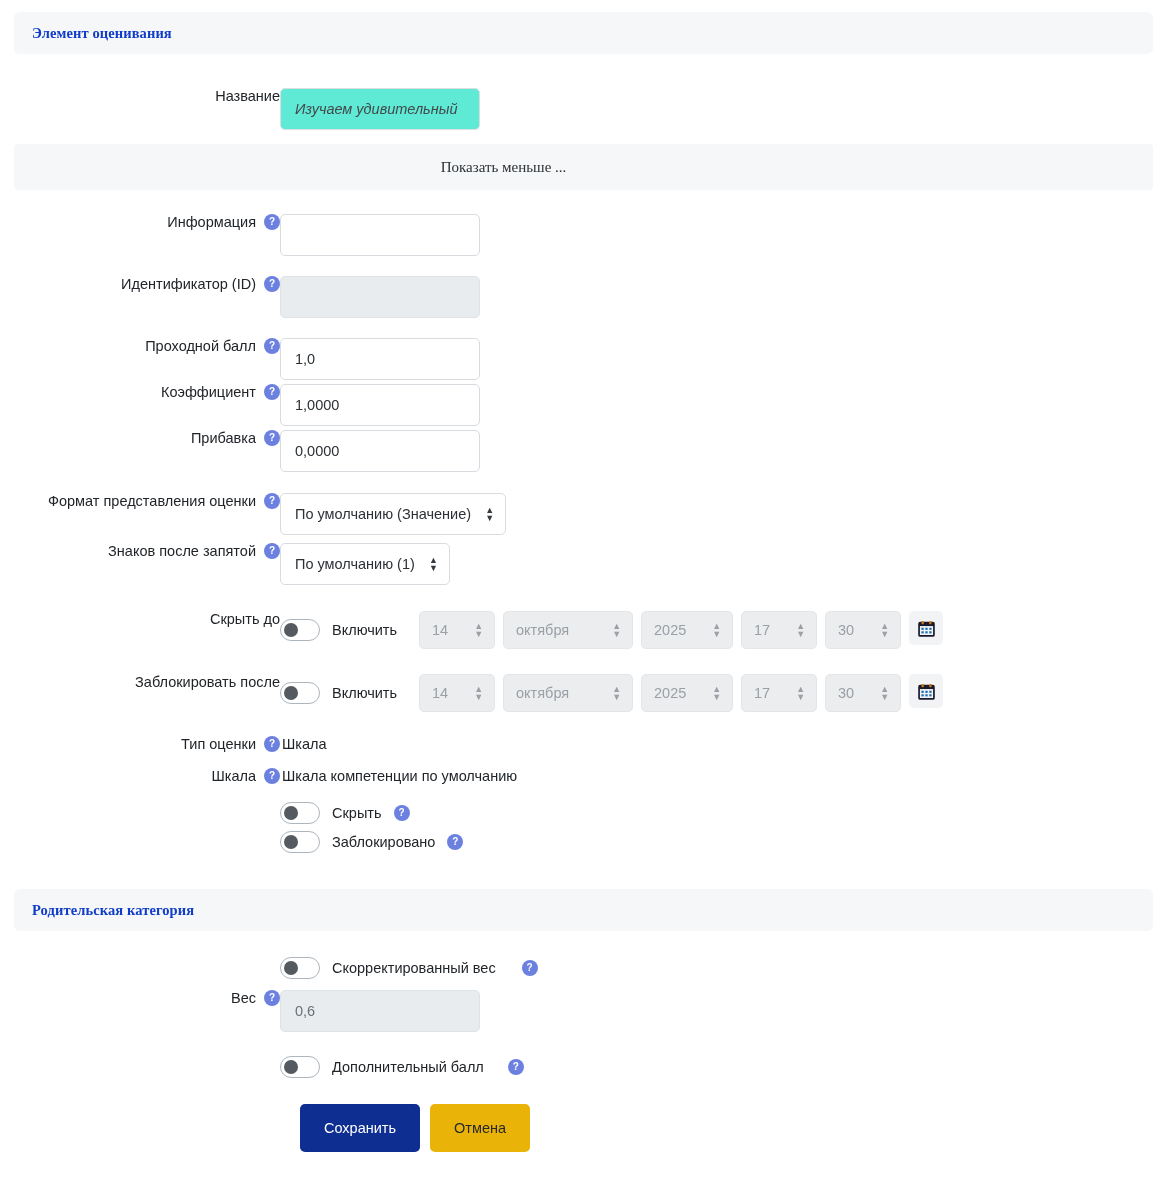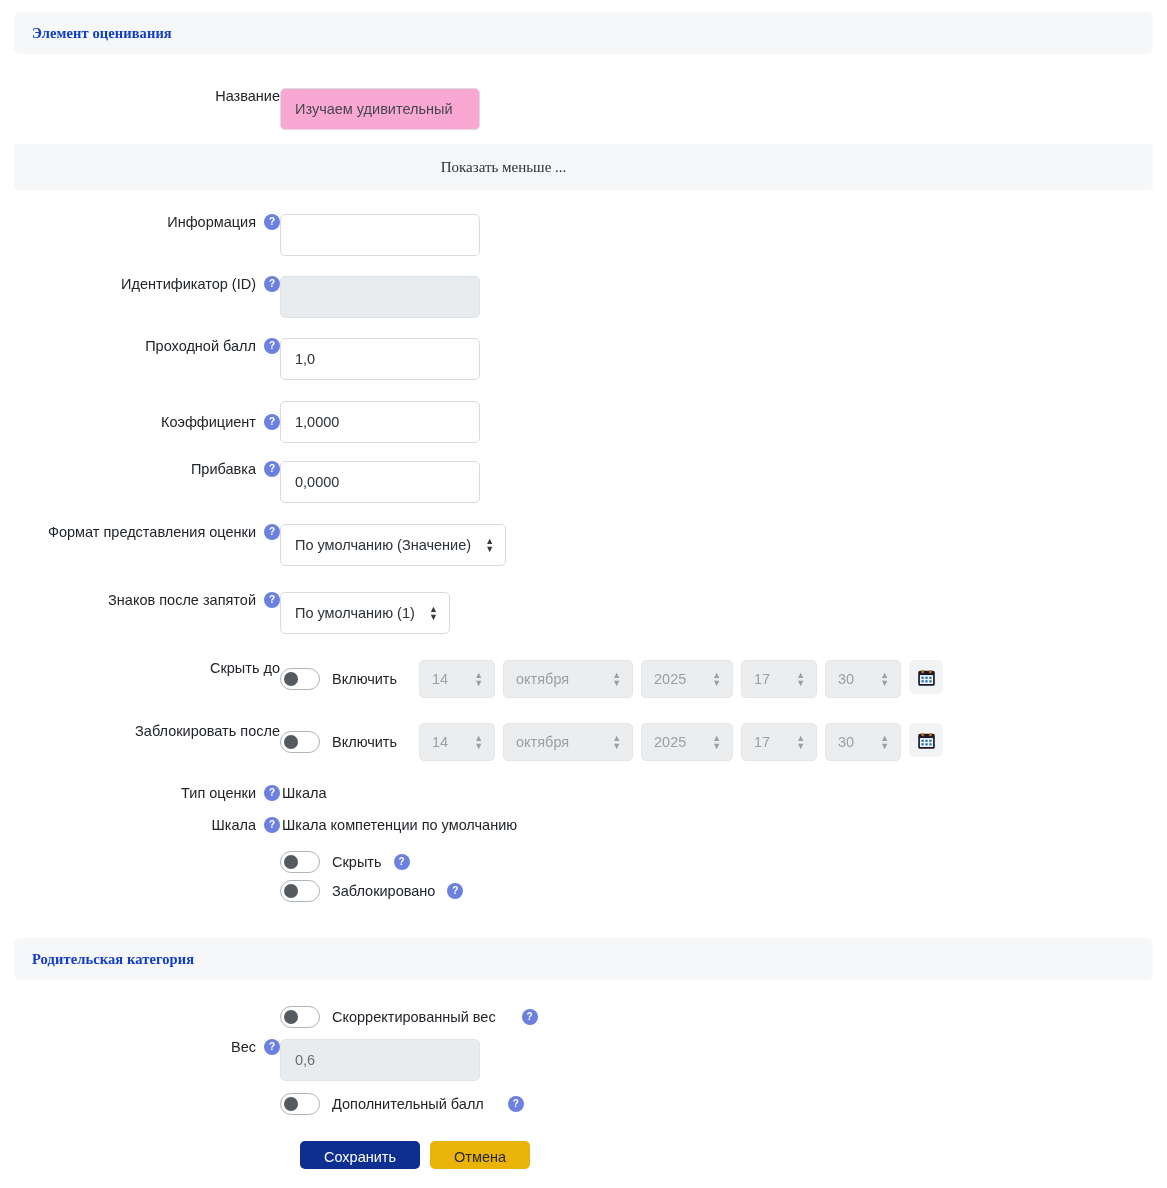--- a/index.html
+++ b/index.html
@@ -101,24 +101,25 @@
     display: flex;
     align-items: center;
     font-family: inherit;
   }
   .input.disabled {
     background: #e9ecef;
     border-color: #dfe3e6;
     color: #6a7076;
   }
   .input.namebox {
-    background: #f9a8d4;
+    background: #5eead4;
     border: 1px solid #dcdedf;
     color: #44484c;
     width: 200px;
+    font-style: italic;
   }
 
   
   .sel {
     height: 42px;
     border: 1px solid #d8dce0;
     border-radius: 5px;
     background: #ffffff;
     font-size: 14.5px;
     color: #2b3136;
@@ -196,21 +197,21 @@
 
   
   .static-val {
     font-size: 14.5px;
     color: #212529;
   }
 
   
   .btn-row { display: flex; gap: 10px; padding-left: 300px; }
   .btn {
-    height: 28px;
+    height: 48px;
     border: none;
     border-radius: 5px;
     font-size: 14.5px;
     font-family: inherit;
     cursor: pointer;
     padding: 8px 24px;
   }
   .btn-primary { background: #0e2f91; color: #ffffff; }
   .btn-secondary { background: #eab308; color: #26292c; }
 </style>
@@ -259,31 +260,31 @@
   <div class="row" style="margin-top:20px;">
     <div class="label-col">
       <span class="lbl">Проходной балл</span>
       <span class="help">?</span>
     </div>
     <div class="field-col">
       <div class="input">1,0</div>
     </div>
   </div>
 
-  <div class="row" style="margin-top:21px;align-items:center;">
+  <div class="row" style="margin-top:4px;">
     <div class="label-col">
       <span class="lbl">Коэффициент</span>
       <span class="help">?</span>
     </div>
     <div class="field-col">
       <div class="input">1,0000</div>
     </div>
   </div>
 
-  <div class="row" style="margin-top:18px;">
+  <div class="row" style="margin-top:4px;">
     <div class="label-col">
       <span class="lbl">Прибавка</span>
       <span class="help">?</span>
     </div>
     <div class="field-col">
       <div class="input">0,0000</div>
     </div>
   </div>
 
   <div class="row" style="margin-top:21px;">
@@ -295,21 +296,21 @@
       <div class="sel">
         <span>По умолчанию (Значение)</span>
         <span class="arrows">
             <span>▲</span>
             <span>▼</span>
           </span>
       </div>
     </div>
   </div>
 
-  <div class="row" style="margin-top:26px;">
+  <div class="row" style="margin-top:8px;">
     <div class="label-col">
       <span class="lbl">Знаков после запятой</span>
       <span class="help">?</span>
     </div>
     <div class="field-col">
       <div class="sel">
         <span>По умолчанию (1)</span>
         <span class="arrows">
             <span>▲</span>
             <span>▼</span>
@@ -514,21 +515,21 @@
   <div class="row" style="margin-top:11px;">
     <div class="label-col">
       <span class="lbl">Вес</span>
       <span class="help">?</span>
     </div>
     <div class="field-col">
       <div class="input disabled">0,6</div>
     </div>
   </div>
 
-  <div class="row" style="margin-top:12px;">
+  <div class="row" style="margin-top:24px;">
     <div class="label-col"></div>
     <div class="field-col">
       <div class="toggle-line">
         <div class="switch">
             <div class="knob"></div>
           </div>
         <span class="tlabel">Дополнительный балл</span>
         <span class="help" style="margin-left:12px;">?</span>
       </div>
     </div>

